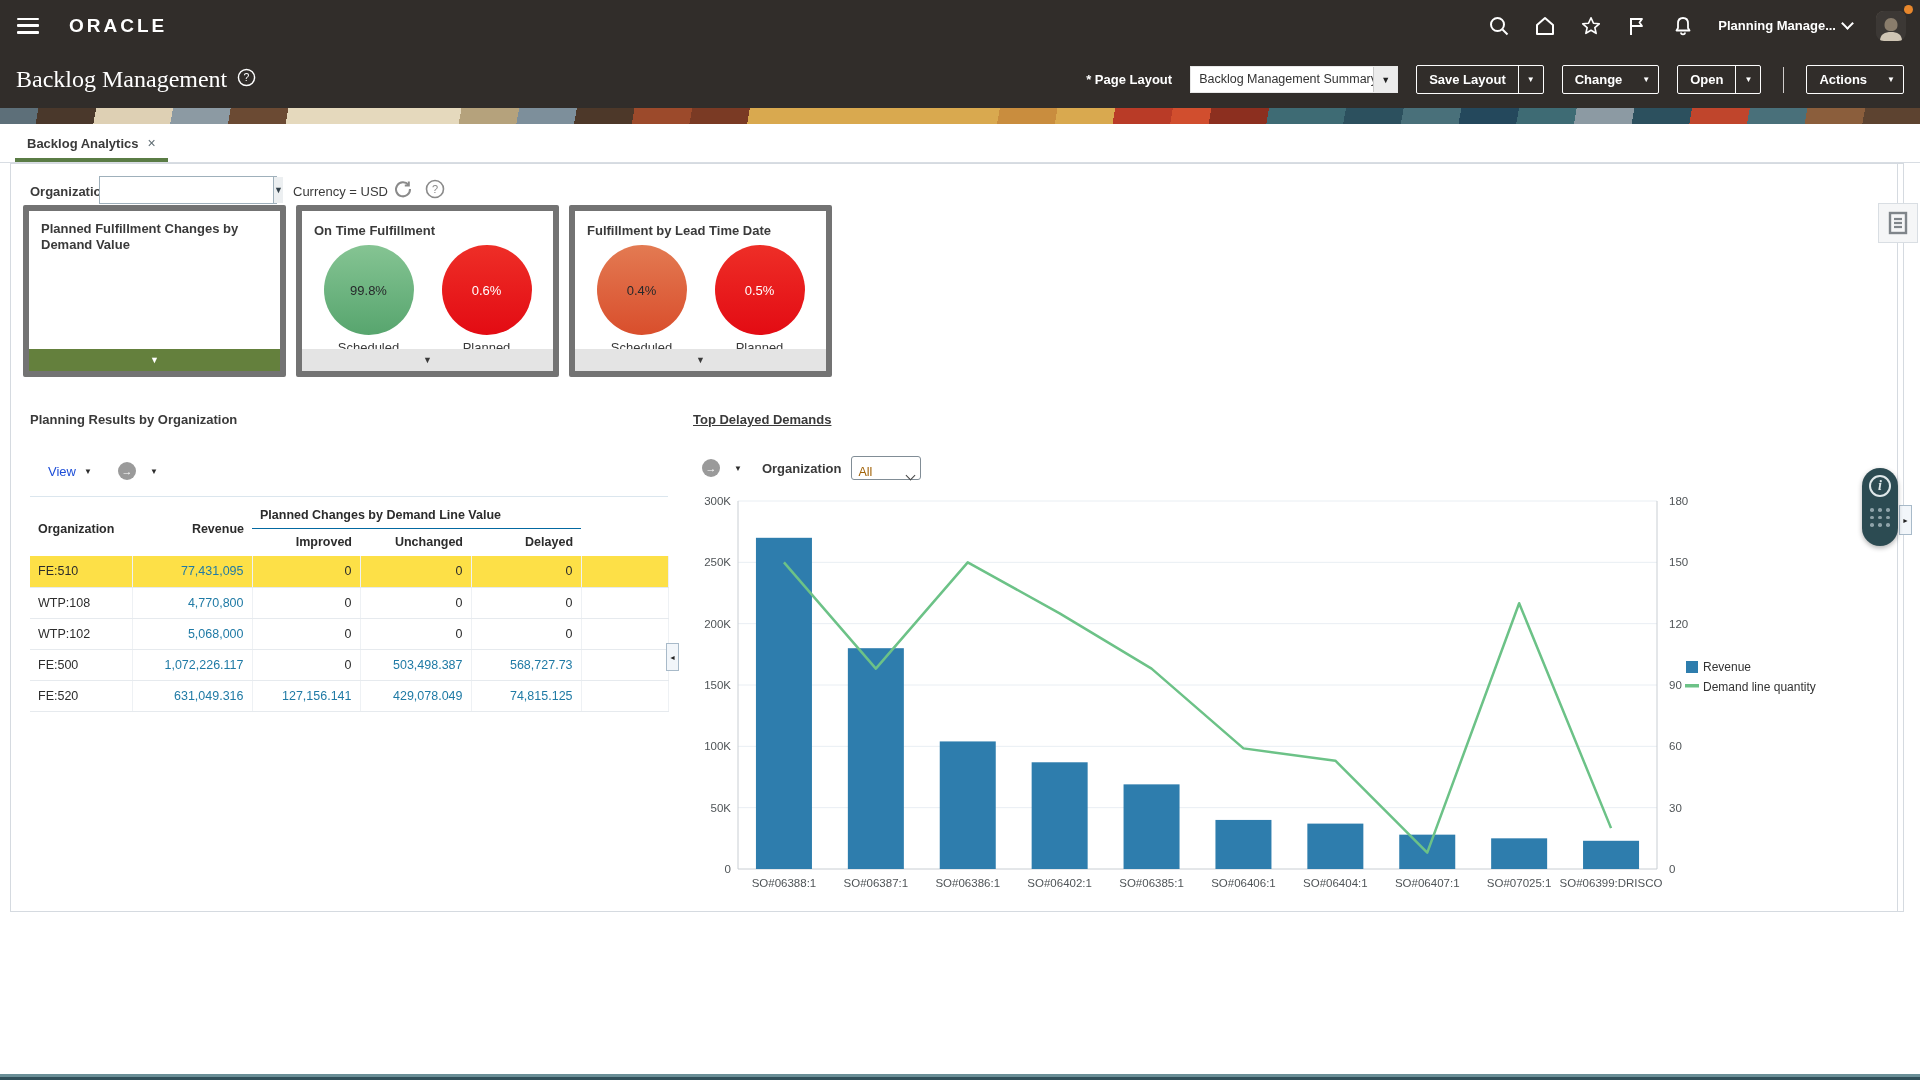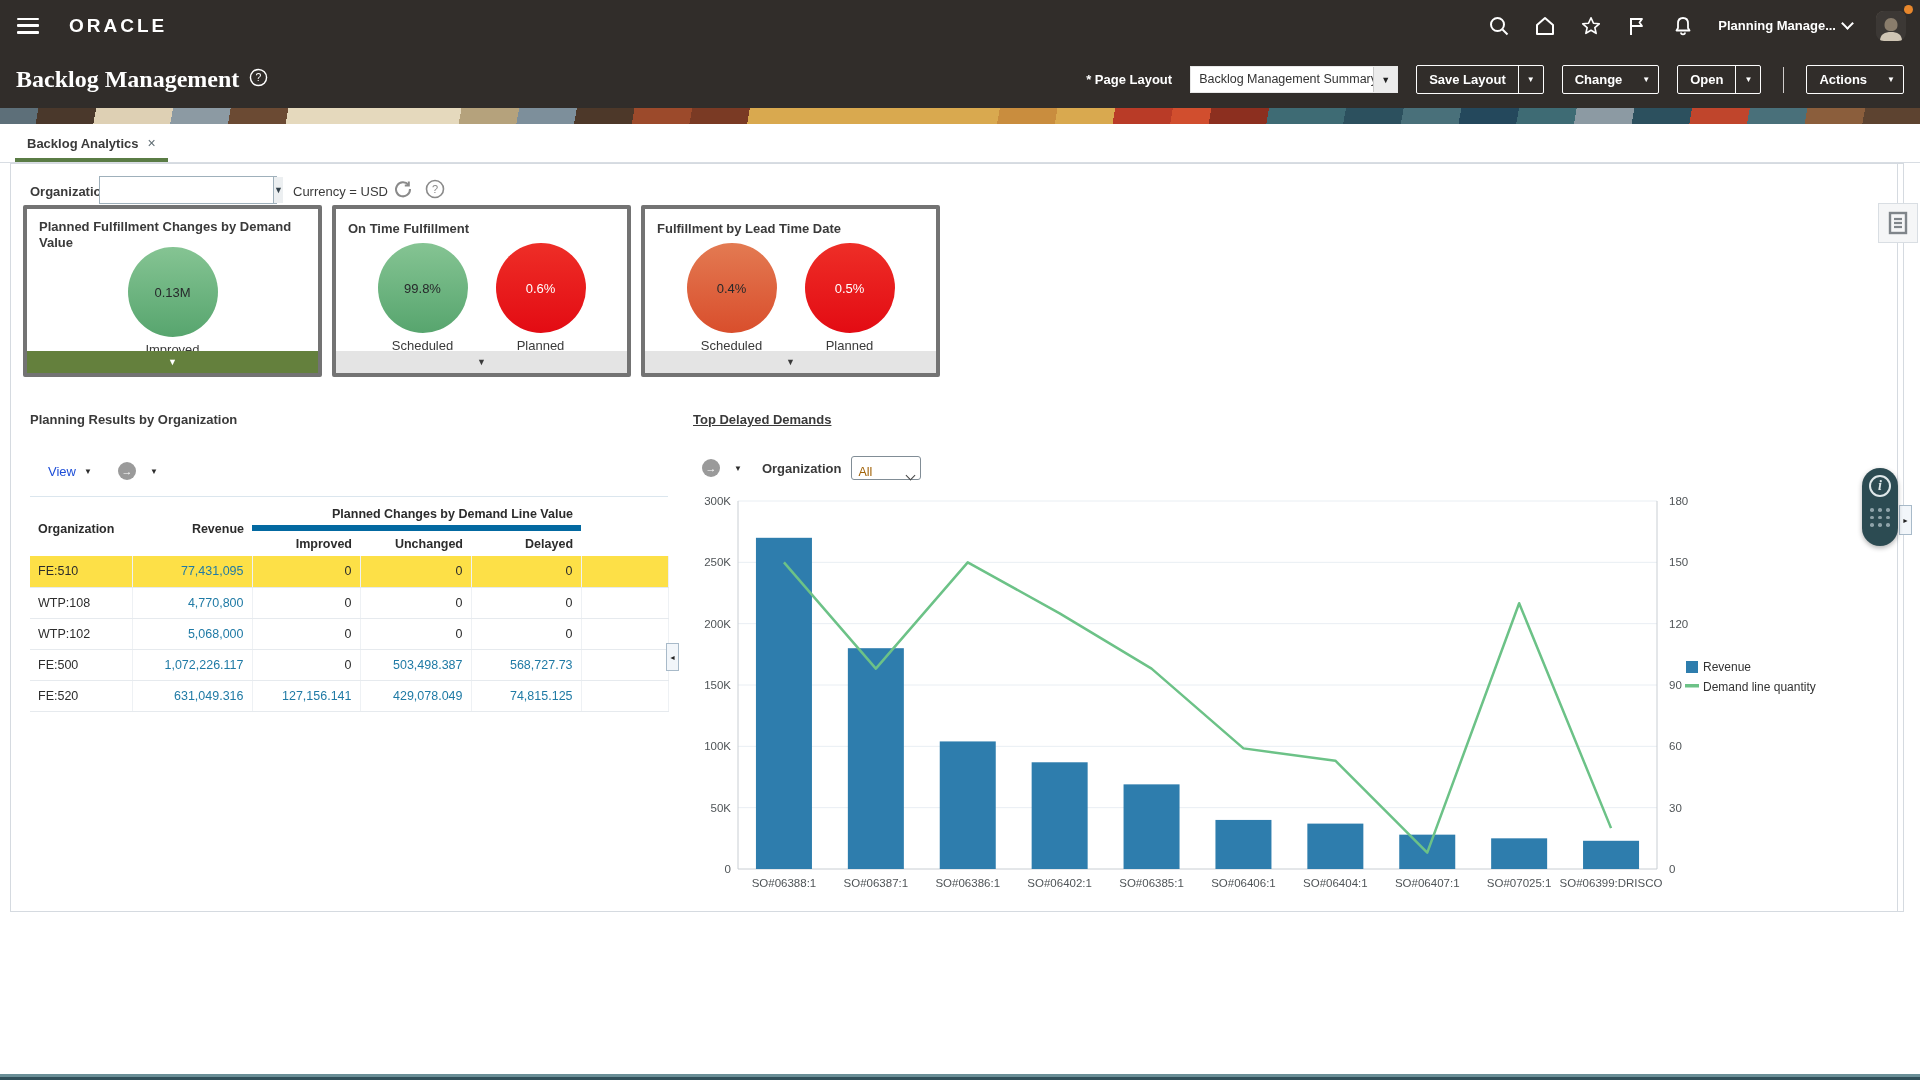--- a/index.html
+++ b/index.html
@@ -21,21 +21,21 @@
     transform:rotate(45deg); margin-top:-4px; }
   .avatar { width:30px; height:30px; border-radius:8px; overflow:hidden; position:relative;
     background:linear-gradient(160deg,#6e675e,#2c2a27 70%); cursor:pointer; }
   .presence-dot { position:absolute; right:5px; top:4px; width:9px; height:9px; border-radius:50%;
     background:#e8872c; }
 
   
   .titlebar { position:absolute; left:0; top:51px; width:1920px; height:57px; background:#312d2a;
     display:flex; align-items:center; }
   .page-title { color:#fff; font-family:"Liberation Serif","DejaVu Serif",serif; font-size:24px;
-    font-weight:bold; margin-left:16px; }
+    font-weight:normal; margin-left:16px; }
   .help-ring { margin-left:10px; cursor:pointer; }
   .title-right { margin-left:auto; display:flex; align-items:center; gap:18px; padding-right:16px; }
   .pl-label { color:#fff; font-size:13px; font-weight:bold; white-space:nowrap; }
   .pl-combo { display:flex; height:27px; background:#fff; border:1px solid #e8e8e8; width:208px; cursor:pointer; }
   .pl-combo .val { flex:1; font-size:12.5px; color:#333; padding:5px 8px 0 8px; white-space:nowrap; overflow:hidden; }
   .pl-combo .dd { width:24px; background:#ececec; border-left:1px solid #c9c9c9; display:flex;
     align-items:center; justify-content:center; font-size:9px; color:#222; }
   .hbtn { height:29px; border:1px solid #fdfdfd; border-radius:2px; color:#fff; background:transparent;
     font-size:13px; font-weight:bold; display:flex; align-items:center; cursor:pointer; }
   .hbtn .main { padding:0 12px; }
@@ -75,21 +75,21 @@
   .org-combo { position:absolute; left:88px; top:12px; width:178px; height:28px; border:1px solid #9fb0bb;
     background:#fff; display:flex; }
   .org-combo .in { flex:1; border:none; outline:none; font-size:12.5px; padding:0 6px; }
   .org-combo .dd { width:25px; background:#eceff1; border-left:1px solid #9fb0bb; display:flex;
     align-items:center; justify-content:center; font-size:9px; color:#33414a; cursor:pointer; }
   .currency-text { position:absolute; left:282px; top:20px; font-size:13px; color:#3a3a3a; }
   .icon-abs { position:absolute; cursor:pointer; }
 
   
   .kpi-row { position:absolute; left:12px; top:41px; display:flex; gap:10px; }
-  .kpi-card { position:relative; width:299px; height:172px; border:4px solid #737373; border-radius:2px;
+  .kpi-card { position:relative; width:263px; height:172px; border:6px solid #737373; border-radius:2px;
     background:#fff; cursor:pointer; }
   .kpi-title { font-size:13px; font-weight:bold; color:#3a3a3a; line-height:1.25; padding:10px 12px 0 12px; }
   .kpi-circles { position:absolute; left:0; right:0; top:38px; display:flex; justify-content:center; gap:28px; }
   .kpi-item { display:flex; flex-direction:column; align-items:center; }
   .kpi-circle { width:90px; height:90px; border-radius:50%; display:flex; align-items:center;
     justify-content:center; font-size:13px; color:#27292b; }
   .kpi-circle.green  { background:linear-gradient(180deg,#85c493,#57a56e); }
   .kpi-circle.orange { background:linear-gradient(180deg,#e37a52,#d94e2c); }
   .kpi-circle.red    { background:linear-gradient(180deg,#ee2e27,#e30b13); color:#fff; }
   .kpi-item .cap { margin-top:5px; font-size:13px; color:#3a3a3a; }
@@ -100,21 +100,21 @@
   
   .left-heading { position:absolute; left:19px; top:248px; }
   .left-toolbar { position:absolute; left:37px; top:298px; display:flex; align-items:center; }
   .view-label { font-size:13px; color:#1d4ed8; }
   .tri { font-size:8px; color:#2c2c2c; margin-left:8px; }
   .toolbar-rule-left { position:absolute; left:19px; top:332px; width:638px; height:1px; background:#dbe6ee; }
 
   table.pr { position:absolute; left:19px; top:338px; width:638px; border-collapse:collapse; table-layout:fixed; }
   table.pr th, table.pr td { font-size:12.5px; color:#2c2c2c; padding:0 8px; }
   table.pr thead th { font-weight:bold; vertical-align:middle; }
-  .group-th { text-align:right; border-bottom:6px solid #0369a1; height:26px; }
+  .group-th { text-align:left; border-bottom:1px solid #0369a1; height:26px; }
   .cols-th { height:28px; }
   th.num, td.num { text-align:right; }
   table.pr tbody td { height:31px; border-bottom:1px solid #e6eaee; border-right:1px solid #eef1f4; }
   table.pr tbody td:first-child { border-left:none; }
   table.pr tbody tr.hl { background:#fde047; }
   .num-link { color:#1f7aa5; cursor:pointer; }
 
   
   .right-heading { position:absolute; left:682px; top:248px;text-decoration:underline; }
   .right-toolbar { position:absolute; left:691px; top:292px; display:flex; align-items:center; }
@@ -261,24 +261,20 @@
     <svg width="20" height="20" viewBox="0 0 20 20">
         <circle cx="10" cy="10" r="8.5" fill="none" stroke="#8a8a8a" stroke-width="1.6"></circle>
         <text x="10" y="14" text-anchor="middle" fill="#8a8a8a" font-size="11" font-family="Liberation Sans,sans-serif">?</text>
       </svg>
   </div>
 
   <div class="kpi-row" id="kpi-row">
       <div class="kpi-card">
         <div class="kpi-title">Planned Fulfillment Changes by Demand Value</div>
         <div class="kpi-circles">
-          <div class="kpi-item">
-            <div class="kpi-circle green">0.13M</div>
-            <div class="cap">Improved</div>
-          </div>
         </div>
         <div class="kpi-footer selected">▼</div>
       </div>
       <div class="kpi-card">
         <div class="kpi-title" style="padding-top: 12px;">On Time Fulfillment</div>
         <div class="kpi-circles" style="top: 34px;">
           <div class="kpi-item">
             <div class="kpi-circle green">99.8%</div>
             <div class="cap">Scheduled</div>
           </div>

